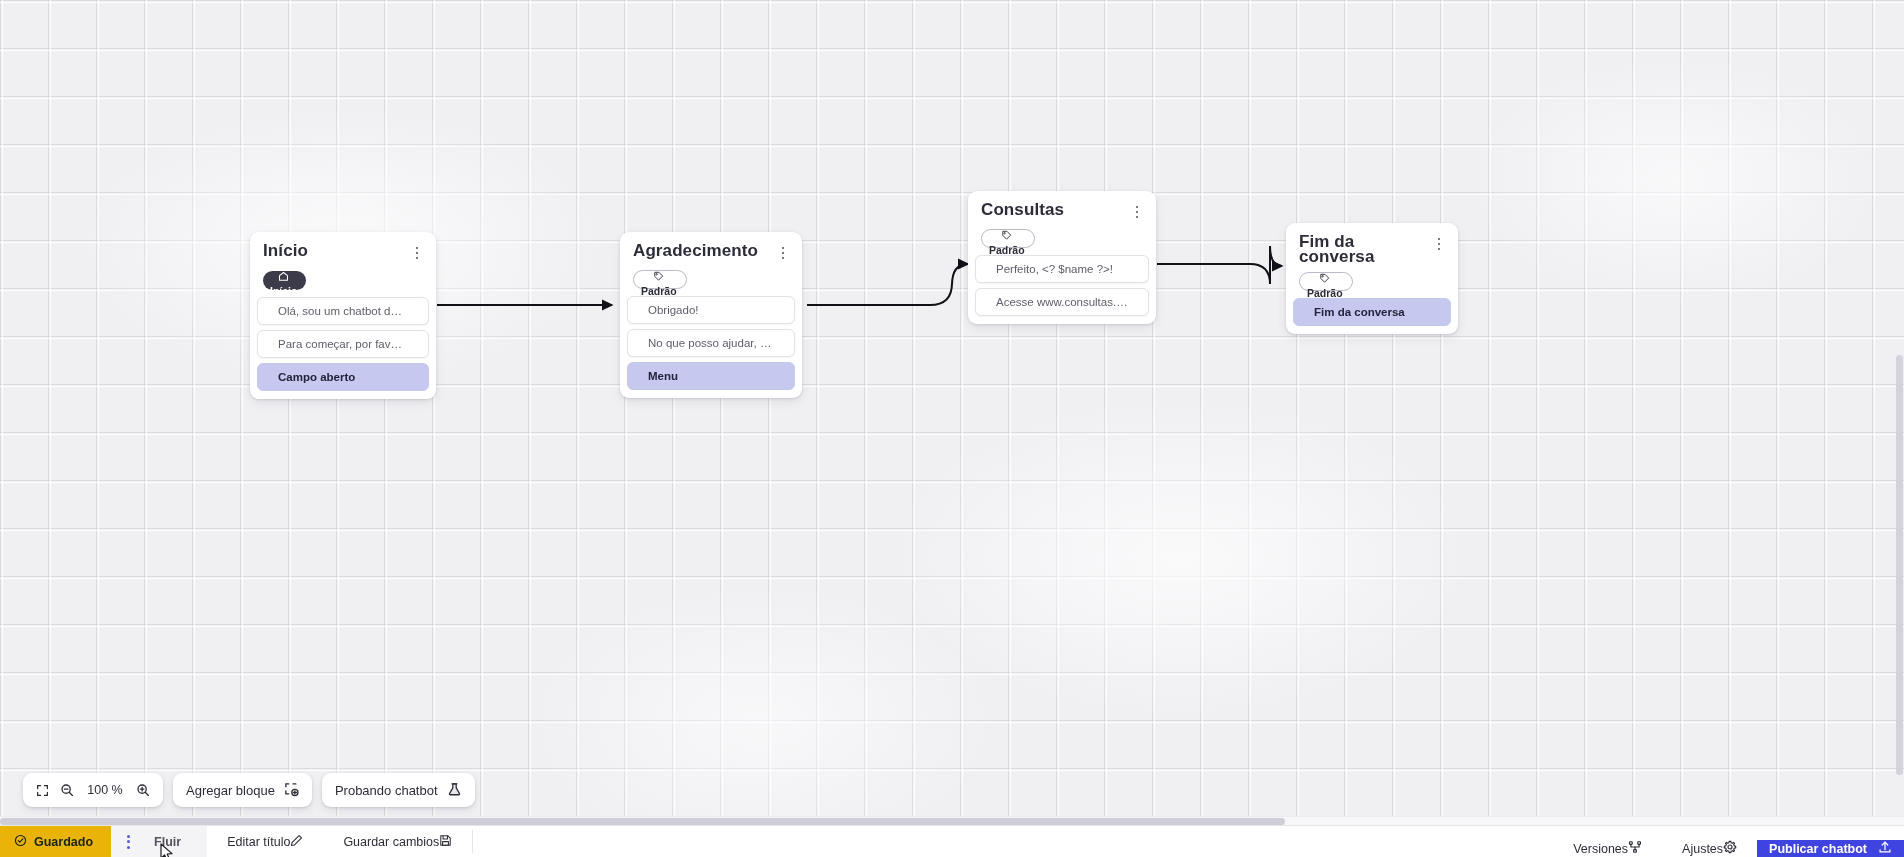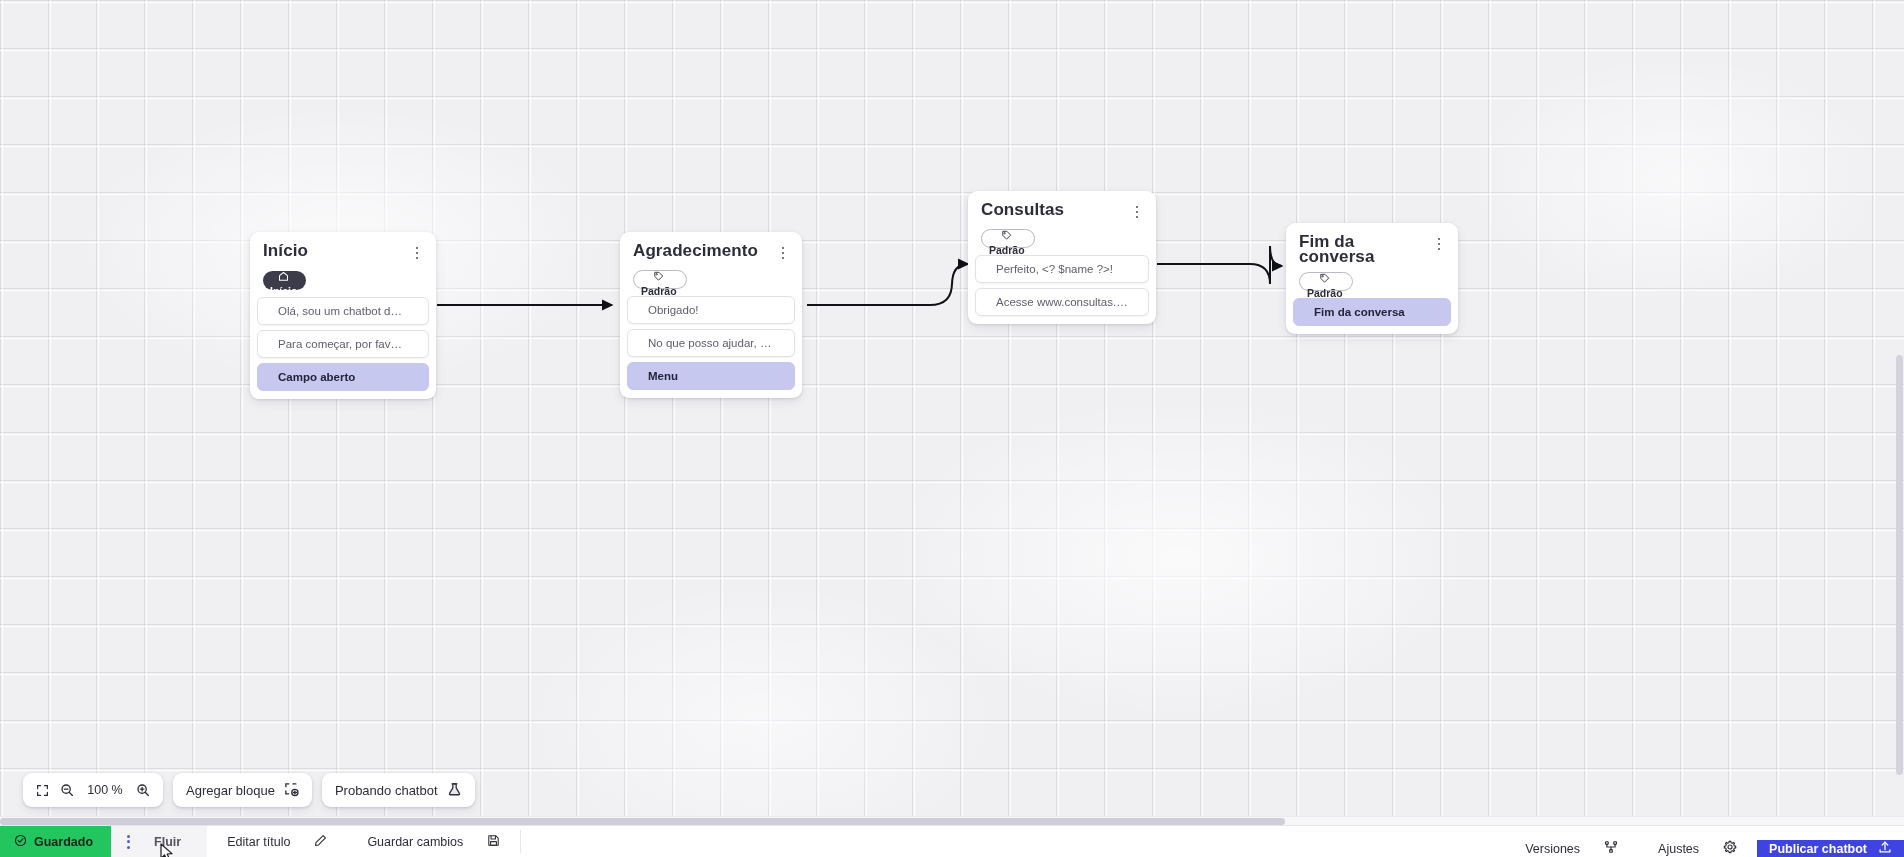--- a/index.html
+++ b/index.html
@@ -218,31 +218,31 @@
     display: flex;
     align-items: stretch;
     font-size: 12.5px;
     color: #2d2d3a;
   }
 
   #saved-badge {
     display: flex;
     align-items: center;
     gap: 7px;
-    background: #22c55e;
+    background: #eab308;
     color: #17241a;
     padding: 0 18px 0 14px;
     font-weight: bold;
     font-size: 12.5px;
   }
 
   .bb-item {
     display: flex;
     align-items: center;
-    gap: 24px;
+    gap: 0;
     padding: 0 20px;
     cursor: pointer;
     position: relative;
   }
 
   #fluir-tab {
     background: #f4f3f6;
     color: #54545f;
     font-weight: bold;
     padding: 0 26px 0 8px;

